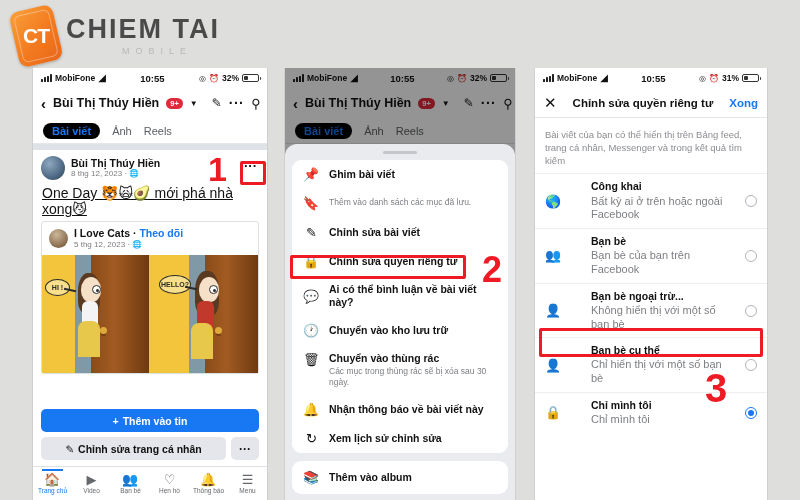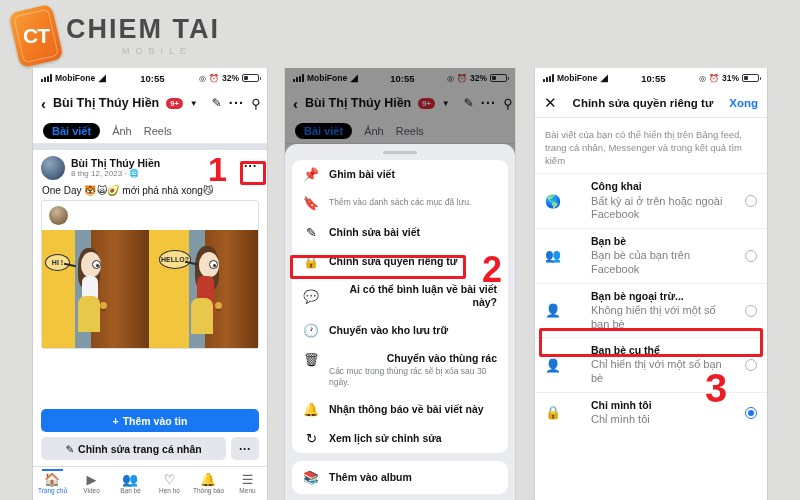--- a/index.html
+++ b/index.html
@@ -72,21 +72,21 @@
   .tab.active { color: #1877f2; font-weight: bold; background: #000000; border-radius: 10px; padding: 2px 9px; }
 
   
   .feed-gap { height: 6px; background: #dfe2e6; }
   .post { padding: 6px 8px 0 8px; position: relative; }
   .post-head { display: flex; align-items: center; gap: 6px; }
   .avatar { width: 24px; height: 24px; border-radius: 50%; background: radial-gradient(circle at 35% 32%, #8fa8c0 0%, #4f6a86 60%, #2c3e50 100%); flex: 0 0 auto; }
   .avatar.sm { width: 19px; height: 19px; background: radial-gradient(circle at 40% 30%, #cdb79a 0%, #8d7152 65%, #5d4a33 100%); }
   .post-name { font-size: 10.5px; font-weight: bold; color: #111; line-height: 1.2; }
   .post-meta { font-size: 8px; color: #7a7d80; line-height: 1.3; }
-  .post-text { font-size: 10px; color: #111; margin: 5px 0 4px 1px; }
+  .post-text { font-size: 14px; color: #111; margin: 5px 0 4px 1px; text-decoration: underline; }
   .post-dots { position: absolute; right: 10px; top: 8px; font-size: 13px; font-weight: bold; color:#111; }
 
   .shared { border: 1px solid #dcdfe3; border-radius: 3px; margin: 0 0 0 0; }
   .shared-head { display: flex; align-items: center; gap: 6px; padding: 5px 7px; }
   .follow { color: #1877f2; font-weight: bold; }
 
   
   .comic { display: flex; height: 118px; width: 100%; }
   .panel { flex: 1; position: relative; background: #f2c53d; overflow: hidden; }
   .panel + .panel { border-left: 2px solid #f2c53d; }
@@ -125,21 +125,21 @@
   .tbitem.act::before { content:""; position:absolute; top:-4px; left:22%; right:22%; height:2px; background:#1877f2; }
 
   
   .dim { position:absolute; left:0; right:0; top:0; bottom:0; background:rgba(0,0,0,.42); }
   .sheet { position:absolute; left:0; right:0; bottom:0; top:76px; background:#e9ebee; border-radius:12px 12px 0 0; padding: 6px 7px 0 7px; }
   .grab { width:34px; height:3px; border-radius:2px; background:#c3c6ca; margin: 1px auto 6px auto; }
   .card { background:#fff; border-radius:9px; overflow:hidden; }
   .card + .card { margin-top: 8px; }
   .mi { display:flex; align-items:flex-start; gap:9px; padding: 7px 11px; }
   .mi-ic { width:17px; flex:0 0 17px; text-align:center; font-size:13px; color:#111; line-height:15px; }
-  .mi-t { font-size: 10.5px; font-weight:bold; color:#111; line-height:1.25;text-align:right; }
+  .mi-t { font-size: 10.5px; font-weight:bold; color:#111; line-height:1.25; }
   .mi-s { font-size: 8.5px; color:#7c7f83; line-height:1.25; margin-top:1px; }
   .mi.center { align-items:center; }
 
   
   .p3head { height: 30px; display:flex; align-items:center; padding: 0 9px; border-bottom:1px solid #e4e6eb; }
   .p3title { flex:1; text-align:center; font-size: 11.5px; font-weight:bold; color:#111; }
   .p3x { font-size: 15px; font-weight:bold; color:#111; }
   .p3done { font-size: 11.5px; color:#1877f2; font-weight:bold; }
   .p3sec { padding: 8px 10px 6px 10px; }
   .p3q { font-size: 11px; font-weight:bold; color:#111; }
@@ -224,20 +224,30 @@
             <span>8 thg 12, 2023 · </span><span>🌐</span>
           </div>
         </div>
       </div>
       <div class="post-dots">···</div>
       <div class="post-text">One Day 🐯🙀🥑 mới phá nhà xong😼</div>
 
       <div class="shared">
         <div class="shared-head">
           <div class="avatar sm"></div>
+          <div>
+            <div class="post-name">
+              <span>I Love Cats</span>
+              <span>·</span>
+              <span class="follow">Theo dõi</span>
+            </div>
+            <div class="post-meta">
+              <span>5 thg 12, 2023 · </span><span>🌐</span>
+            </div>
+          </div>
         </div>
         <div class="comic">
           <div class="panel">
             <div class="wall" style="left:33px"></div>
             <div class="door" style="left:49px; right:0"></div>
             <div class="hair" style="left:36px; top:18px; width:22px; height:40px;"></div>
             <div class="head" style="left:39px; top:22px;"></div>
             <div class="eye" style="left:50px; top:30px;"></div>
             <div class="body1" style="left:40px; top:46px;"></div>
             <div class="skirt" style="left:36px; top:66px;"></div>

